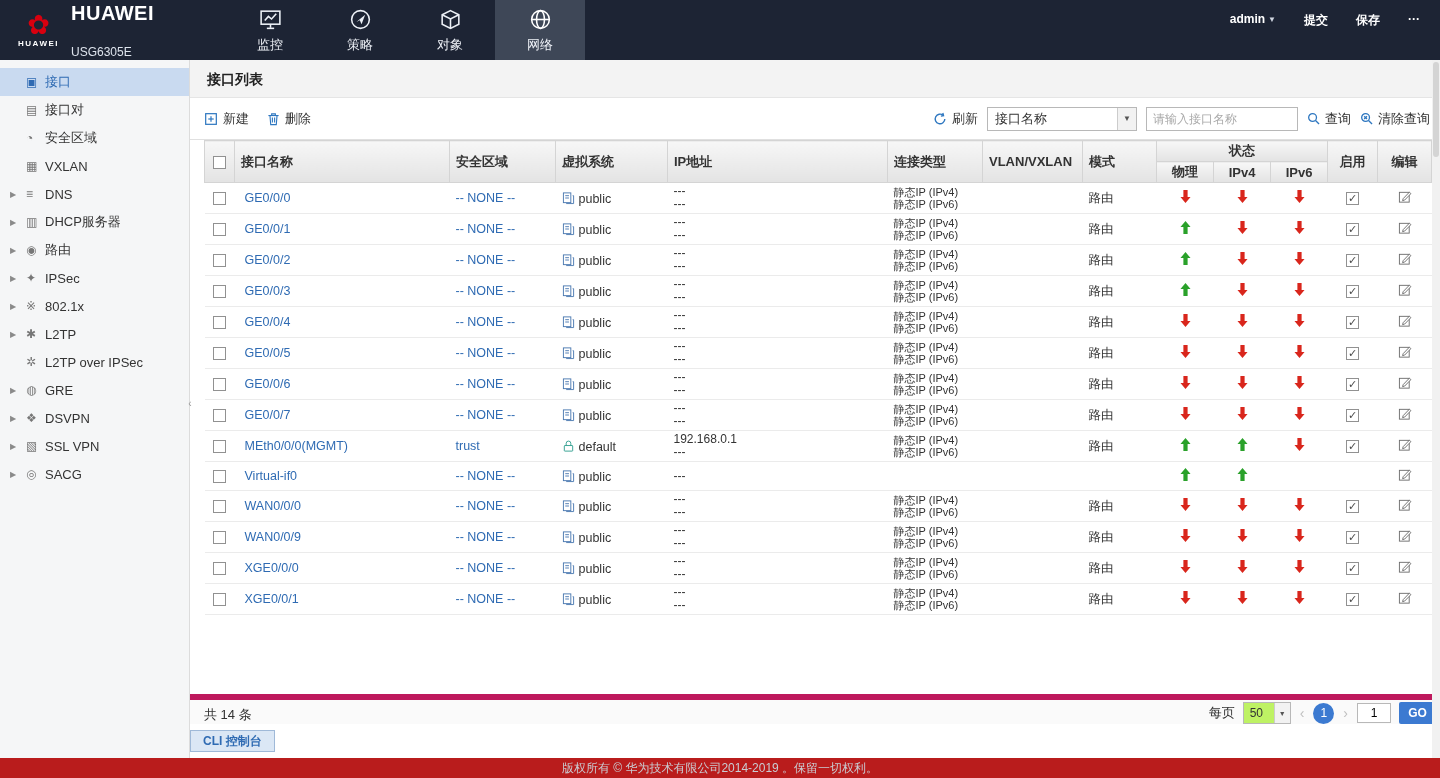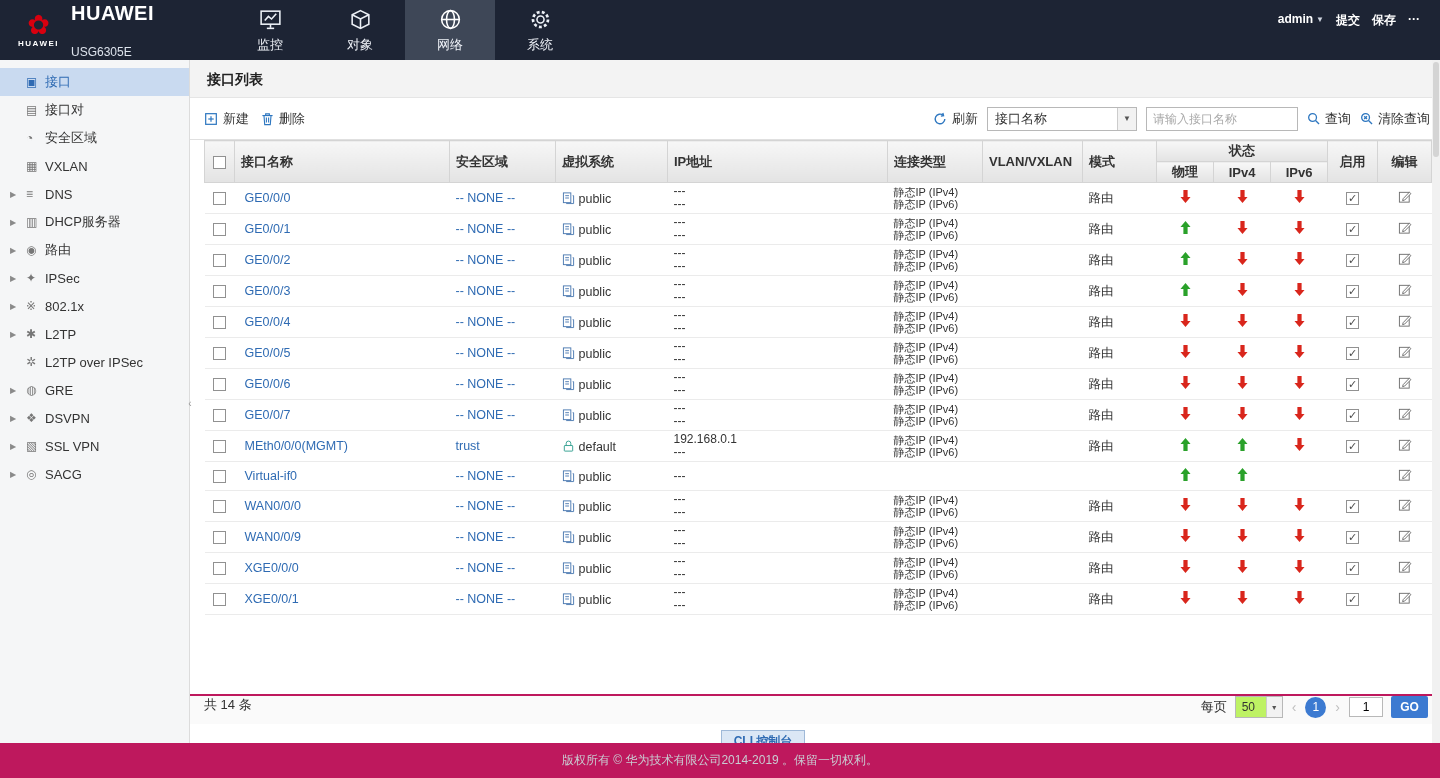--- a/index.html
+++ b/index.html
@@ -14,40 +14,40 @@
   .logo-flower{color:#d8000f;font-size:27px;line-height:1}
   .logo-word{font-size:8px;letter-spacing:1.5px;color:#fff;margin-top:1px;font-weight:bold}
   .brand-text{display:flex;flex-direction:column}
   .brand-name{font-size:20px;font-weight:bold;letter-spacing:.5px}
   .brand-model{font-size:12px;color:#dde3ec;margin-top:20px}
   .topnav{display:flex;margin-left:20px}
   .nav-item{width:90px;display:flex;flex-direction:column;align-items:center;justify-content:center;gap:4px;cursor:pointer;color:#eef1f7}
   .nav-item.active{background:#3e4757}
   .nav-label{font-size:13px}
   .nav-icon{height:25px;display:flex;align-items:center}
-  .topbar-right{margin-left:auto;display:flex;gap:12px;padding:12px 20px 0 0;font-size:12px;align-items:flex-start}
+  .topbar-right{margin-left:auto;display:flex;gap:28px;padding:12px 20px 0 0;font-size:12px;align-items:flex-start}
   .topbar-right .itm{cursor:pointer;color:#fff;display:flex;align-items:center;gap:3px;font-weight:bold}
   .caret{font-size:8px;color:#cfd5e0}
 
   
   .shell{position:absolute;top:60px;left:0;right:0;bottom:20px;display:flex}
   .sidebar{width:190px;background:#f5f6f7;border-right:1px solid #dcdcdc;padding-top:8px;position:relative;flex:0 0 190px}
   .sb-item{height:28px;display:flex;align-items:center;padding-left:10px;cursor:pointer;color:#333}
   .sb-arrow{width:16px;font-size:8px;color:#8a8a8a}
   .sb-icon{width:19px;font-size:12px;color:#777}
   .sb-label{font-size:13px;white-space:nowrap}
   .sb-item.active{background:#c9daf0}
   .sb-item.active .sb-label,.sb-item.active .sb-icon{color:#2f6bb3}
   .collapse-handle{position:absolute;right:-6px;top:328px;width:10px;height:30px;display:flex;align-items:center;justify-content:center;color:#999;font-size:10px;cursor:pointer;z-index:5}
 
   
   .main{flex:1;display:flex;flex-direction:column;background:#fff;min-width:0}
   .page-title{height:38px;line-height:38px;padding-left:17px;font-size:14px;font-weight:bold;background:#f3f3f3;color:#222;border-bottom:1px solid #e5e5e5}
   .toolbar{height:42px;display:flex;align-items:center;padding:0 10px 0 14px;border-bottom:1px solid #e0e0e0;background:#fff}
-  .tb-left{display:flex;gap:12px}
+  .tb-left{display:flex;gap:18px}
   .tb-btn{display:flex;align-items:center;gap:5px;cursor:pointer;font-size:13px;color:#333;white-space:nowrap}
   .tb-right{margin-left:auto;display:flex;align-items:center;gap:9px}
   .selectbox{width:150px;height:24px;border:1px solid #b8b8b8;background:#fff;display:flex;align-items:center;cursor:pointer}
   .selectbox .sel-txt{flex:1;padding-left:7px;font-size:13px;color:#333}
   .selectbox .sel-car{width:19px;height:100%;border-left:1px solid #ccc;display:flex;align-items:center;justify-content:center;font-size:8px;color:#555;background:#f2f2f2}
   .search-input{width:152px;height:24px;border:1px solid #b8b8b8;padding:0 6px;font-size:12px;font-family:inherit;color:#333;outline:none}
   .search-input::placeholder{color:#a9a9a9}
 
   
   .table-wrap{flex:1;overflow:hidden;padding:0 8px 0 14px}
@@ -60,34 +60,34 @@
   .ip-line{font-size:12px;line-height:13px;color:#333}
   .conn-line{font-size:11px;line-height:12.5px;color:#333}
   .c-status,.c-en,.c-ed{text-align:center}
   .cb{display:inline-block;width:13px;height:13px;border:1px solid #919191;background:#fff;font-size:11px;line-height:11px;color:#4a4a4a;text-align:center;vertical-align:middle;cursor:pointer}
   .vsys-ic{display:inline-block;vertical-align:middle;margin-right:4px;line-height:0}
   .vsys-t{vertical-align:middle}
   .edit-ic{cursor:pointer;display:inline-block;line-height:0}
   .arrow{display:inline-block;line-height:0}
 
   
-  .list-footer{height:30px;border-top:2px solid #be185d;background:#fafafa;display:flex;align-items:flex-start;padding:0 12px 0 14px;font-size:13px}
+  .list-footer{height:30px;border-top:6px solid #be185d;background:#fafafa;display:flex;align-items:flex-end;padding:0 4px 0 14px;font-size:13px}
   .pager{margin-left:auto;display:flex;align-items:center;gap:8px}
   .pp-select{width:48px;height:22px;border:1px solid #b8b8b8;background:#bef264;display:flex;align-items:center;cursor:pointer}
   .pp-select .sel-txt{flex:1;padding-left:6px;font-size:12px}
   .pp-select .sel-car{width:16px;height:100%;border-left:1px solid #ccc;display:flex;align-items:center;justify-content:center;font-size:7px;color:#555;background:#f2f2f2}
   .chev{color:#bfbfbf;font-size:14px;cursor:pointer;padding:0 1px}
   .page-circle{width:21px;height:21px;border-radius:50%;background:#3c7ad1;color:#fff;font-size:12px;display:flex;align-items:center;justify-content:center;cursor:pointer}
   .page-input{width:34px;height:20px;border:1px solid #b8b8b8;text-align:center;font-size:12px;font-family:inherit;outline:none}
   .go-btn{width:37px;height:22px;background:#3c7ad1;color:#fff;border-radius:2px;display:flex;align-items:center;justify-content:center;font-size:12px;font-weight:bold;cursor:pointer}
 
-  .cli-row{height:34px;display:flex;justify-content:center;align-items:center;padding-right:104px}
+  .cli-row{height:34px;display:flex;justify-content:flex-start;align-items:center;padding-right:104px}
   .cli-btn{height:22px;background:#dbe7f5;border:1px solid #9fb9d8;color:#2f6bb3;font-size:12px;font-weight:bold;display:flex;align-items:center;justify-content:center;cursor:pointer;padding:0 12px}
 
-  .copyright{position:absolute;left:0;right:0;bottom:0;height:35px;background:#be185d;color:#c9ccd2;font-size:12px;display:flex;align-items:center;justify-content:center}
+  .copyright{position:absolute;left:0;right:0;bottom:0;height:20px;background:#b91c1c;color:#c9ccd2;font-size:12px;display:flex;align-items:center;justify-content:center}
 
   .v-scroll{position:absolute;right:0;top:60px;bottom:20px;width:8px;background:#f1f1f1}
   .v-thumb{position:absolute;top:2px;left:1px;width:6px;height:95px;background:#d4d4d4;border-radius:3px;cursor:pointer}
 </style>
 </head>
 <body>
 
 <div class="topbar">
   <div class="brand">
     <div class="logo">
@@ -107,45 +107,45 @@
             <polyline points="6.5,13 10,9 13,11.5 17.5,6.5"></polyline>
             <line x1="12" y1="16.5" x2="12" y2="20"></line>
             <line x1="8.5" y1="20.5" x2="15.5" y2="20.5"></line>
           </svg>
         </span>
         <span class="nav-label">监控</span>
       </div>
       <div class="nav-item">
         <span class="nav-icon">
           <svg width="25" height="25" viewBox="0 0 24 24" fill="none" stroke="#edf1f7" stroke-width="1.5">
+            <circle cx="12" cy="12" r="8.5"></circle>
+            <path d="M8 14.5 L16.5 7.5 L13 16.5 L11.3 12.7 Z" fill="#edf1f7" stroke="none"></path>
+          </svg>
+        </span>
+        <span class="nav-label">策略</span>
+      </div>
+      <div class="nav-item">
+        <span class="nav-icon">
+          <svg width="25" height="25" viewBox="0 0 24 24" fill="none" stroke="#edf1f7" stroke-width="1.5">
             <path d="M12 3.5 L20 7.5 V16.5 L12 20.5 L4 16.5 V7.5 Z"></path>
             <polyline points="4,7.5 12,11.5 20,7.5"></polyline>
             <line x1="12" y1="11.5" x2="12" y2="20.5"></line>
           </svg>
         </span>
         <span class="nav-label">对象</span>
       </div>
       <div class="nav-item active">
         <span class="nav-icon">
           <svg width="25" height="25" viewBox="0 0 24 24" fill="none" stroke="#ffffff" stroke-width="1.5">
             <circle cx="12" cy="12" r="8.5"></circle>
             <ellipse cx="12" cy="12" rx="3.8" ry="8.5"></ellipse>
             <line x1="3.5" y1="12" x2="20.5" y2="12"></line>
           </svg>
         </span>
         <span class="nav-label">网络</span>
-      </div>
-      <div class="nav-item">
-        <span class="nav-icon">
-          <svg width="25" height="25" viewBox="0 0 24 24" fill="none" stroke="#edf1f7">
-            <circle cx="12" cy="12" r="7.2" stroke-width="2.6" stroke-dasharray="2.8 2.2"></circle>
-            <circle cx="12" cy="12" r="3.4" stroke-width="1.5"></circle>
-          </svg>
-        </span>
-        <span class="nav-label">系统</span>
       </div>
     </nav>
   <div class="topbar-right">
     <span class="itm">
         <span>admin</span>
         <span class="caret">▼</span>
       </span>
     <span class="itm">提交</span>
     <span class="itm">保存</span>
     <span class="itm">···</span>

